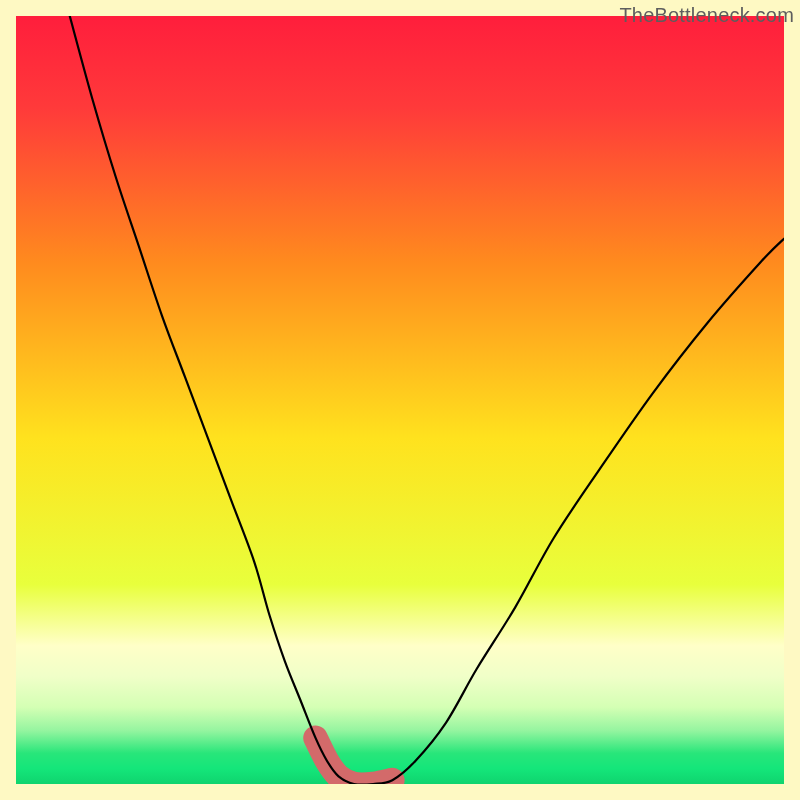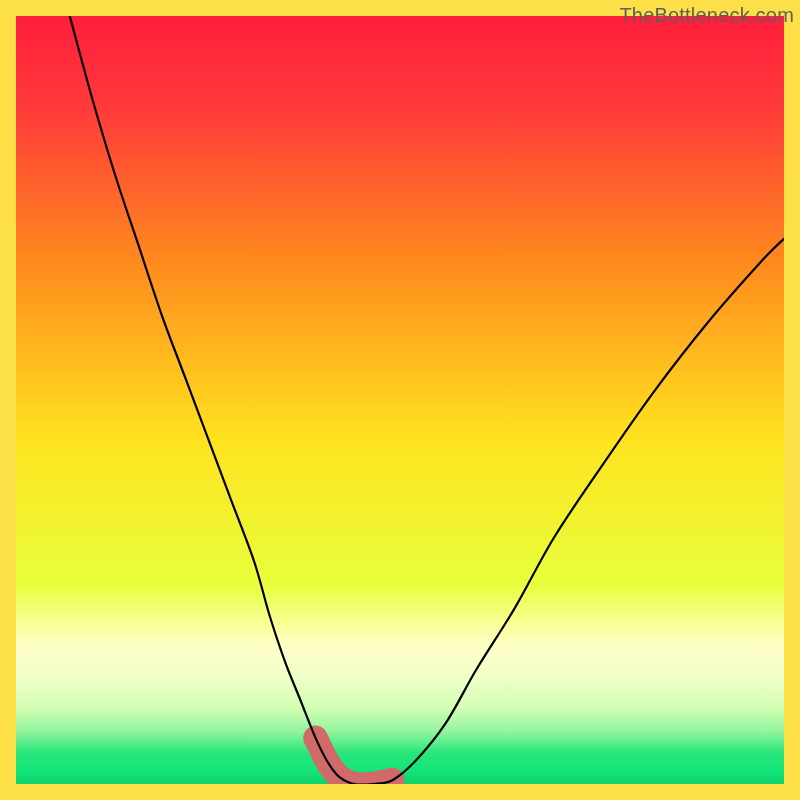--- a/index.html
+++ b/index.html
@@ -7,21 +7,21 @@
     padding: 0;
     width: 800px;
     height: 800px;
     background: #000;
     overflow: hidden;
   }
   .stage {
     position: relative;
     width: 800px;
     height: 800px;
-    background: #fde047;
+    background: #fef9c3;
   }
   .plot {
     position: absolute;
     left: 16px;
     top: 16px;
     width: 768px;
     height: 768px;
     overflow: hidden;
   }
   .gradient {

